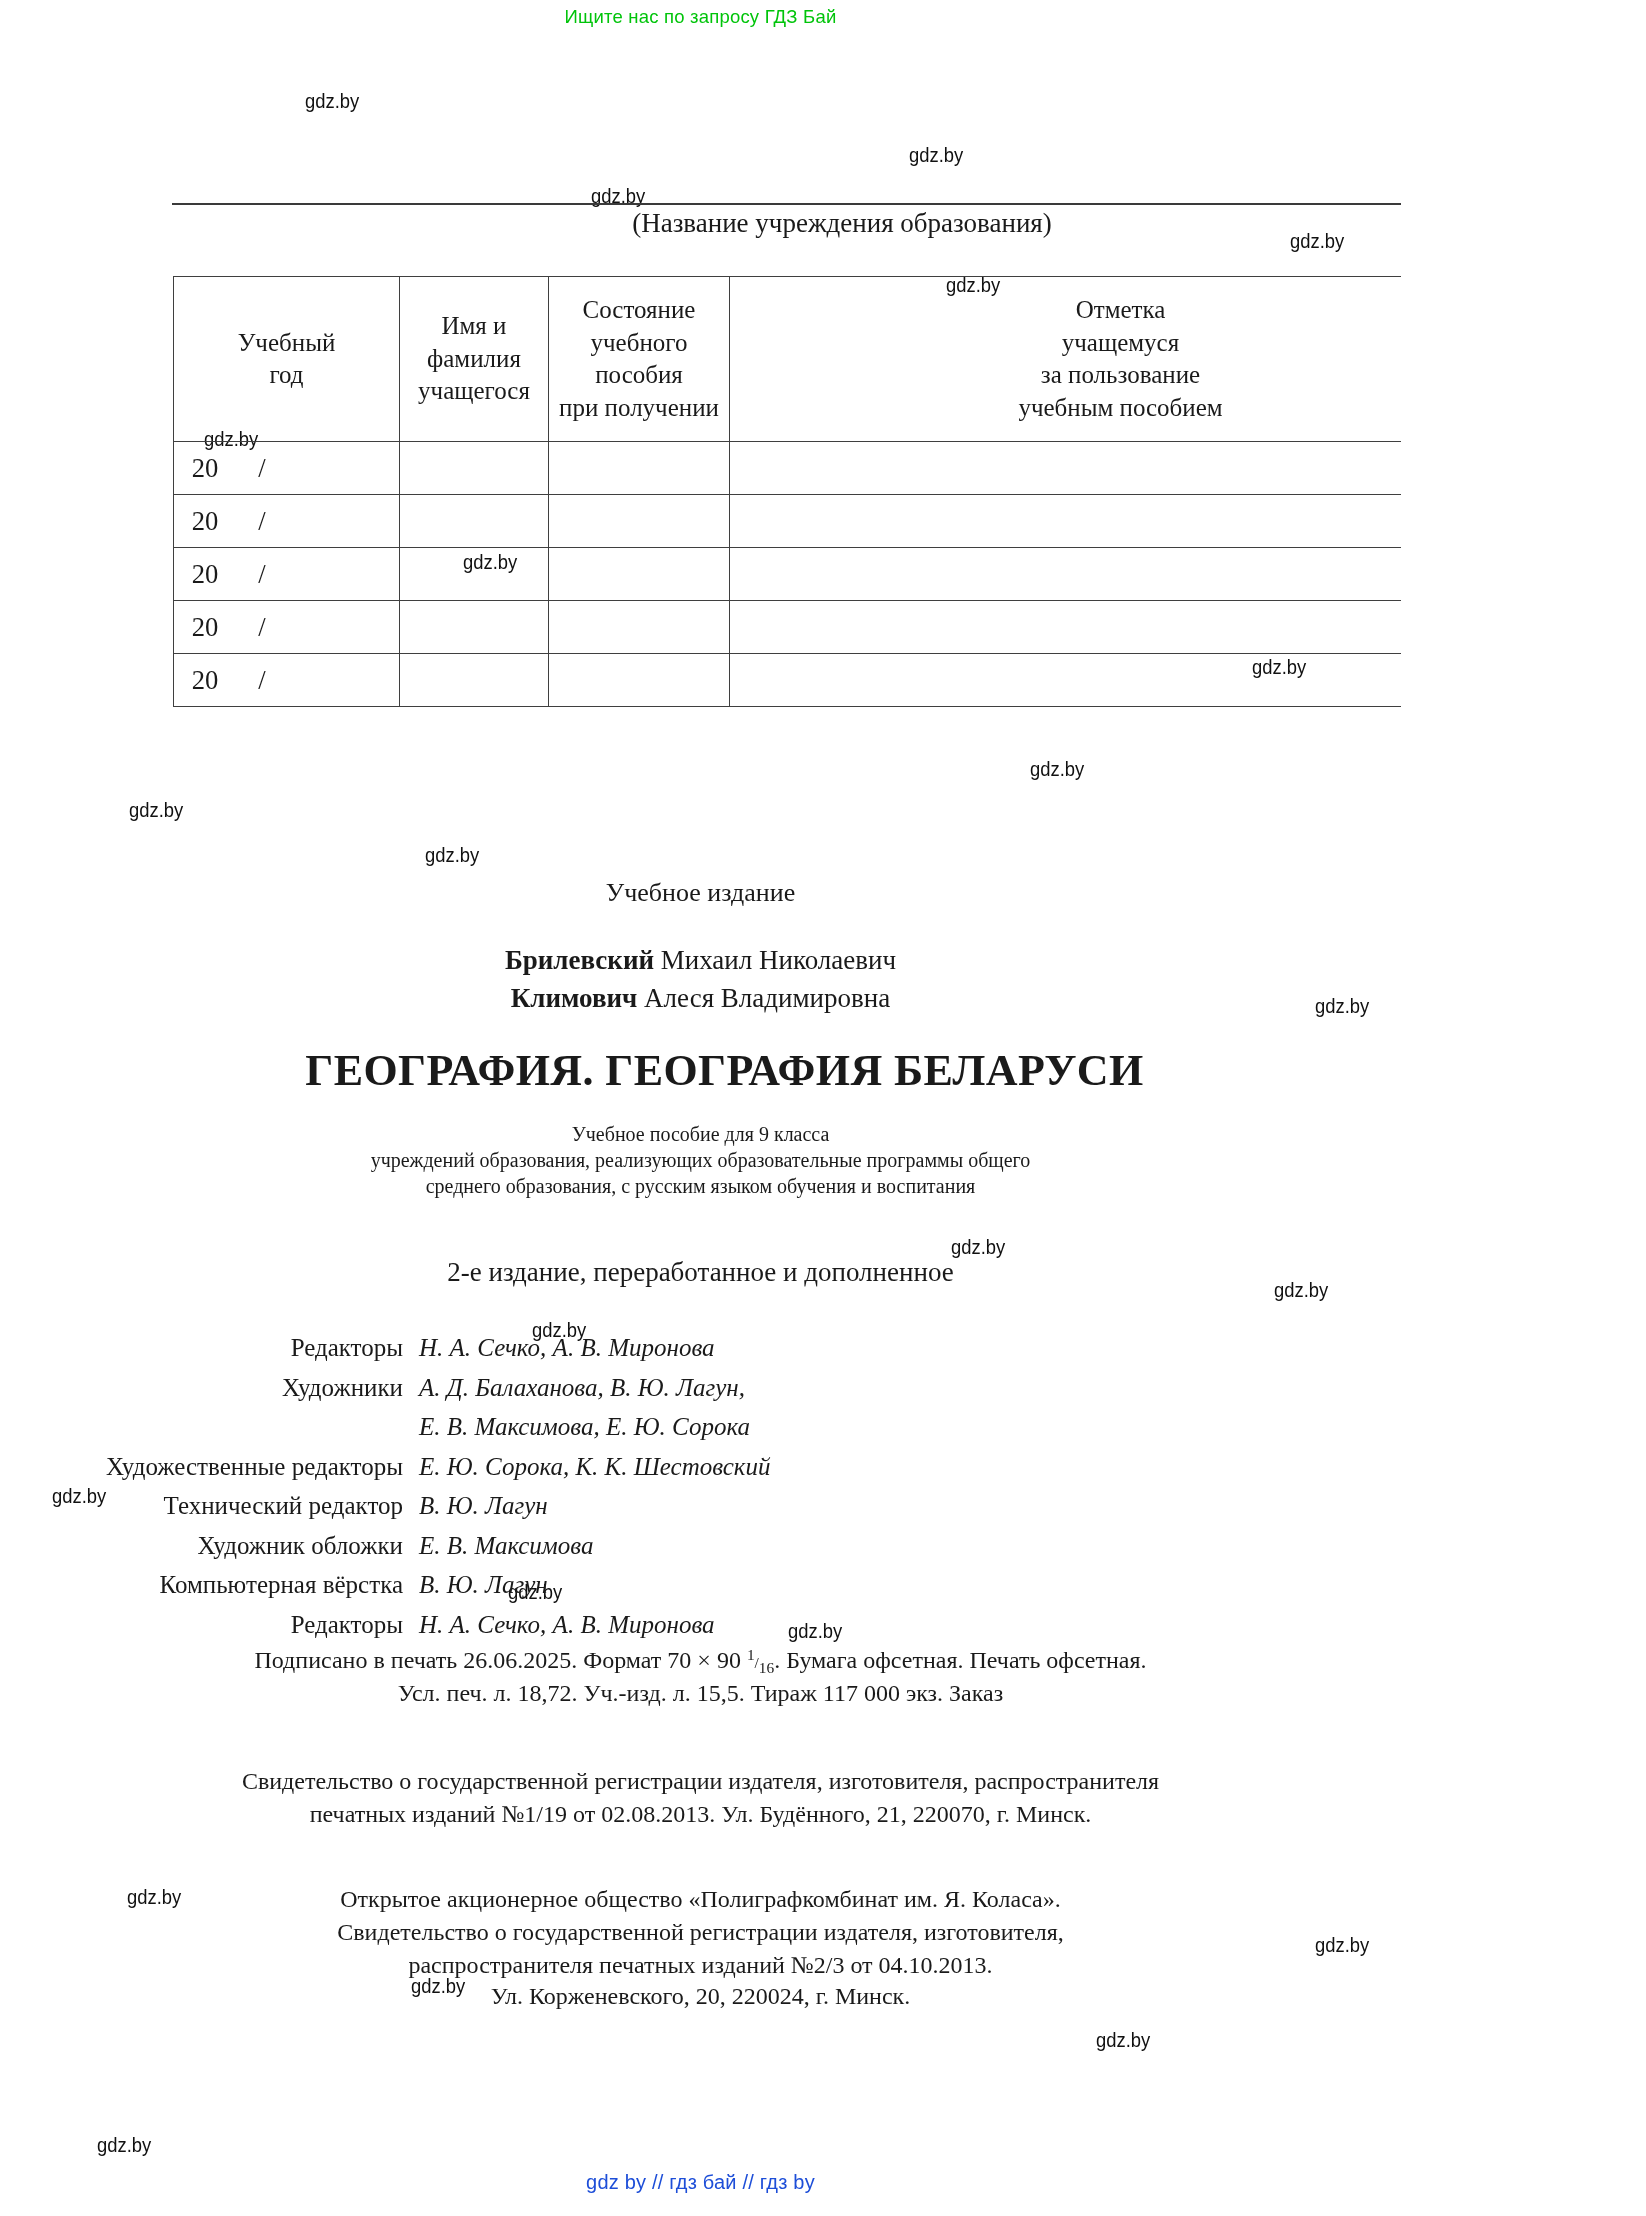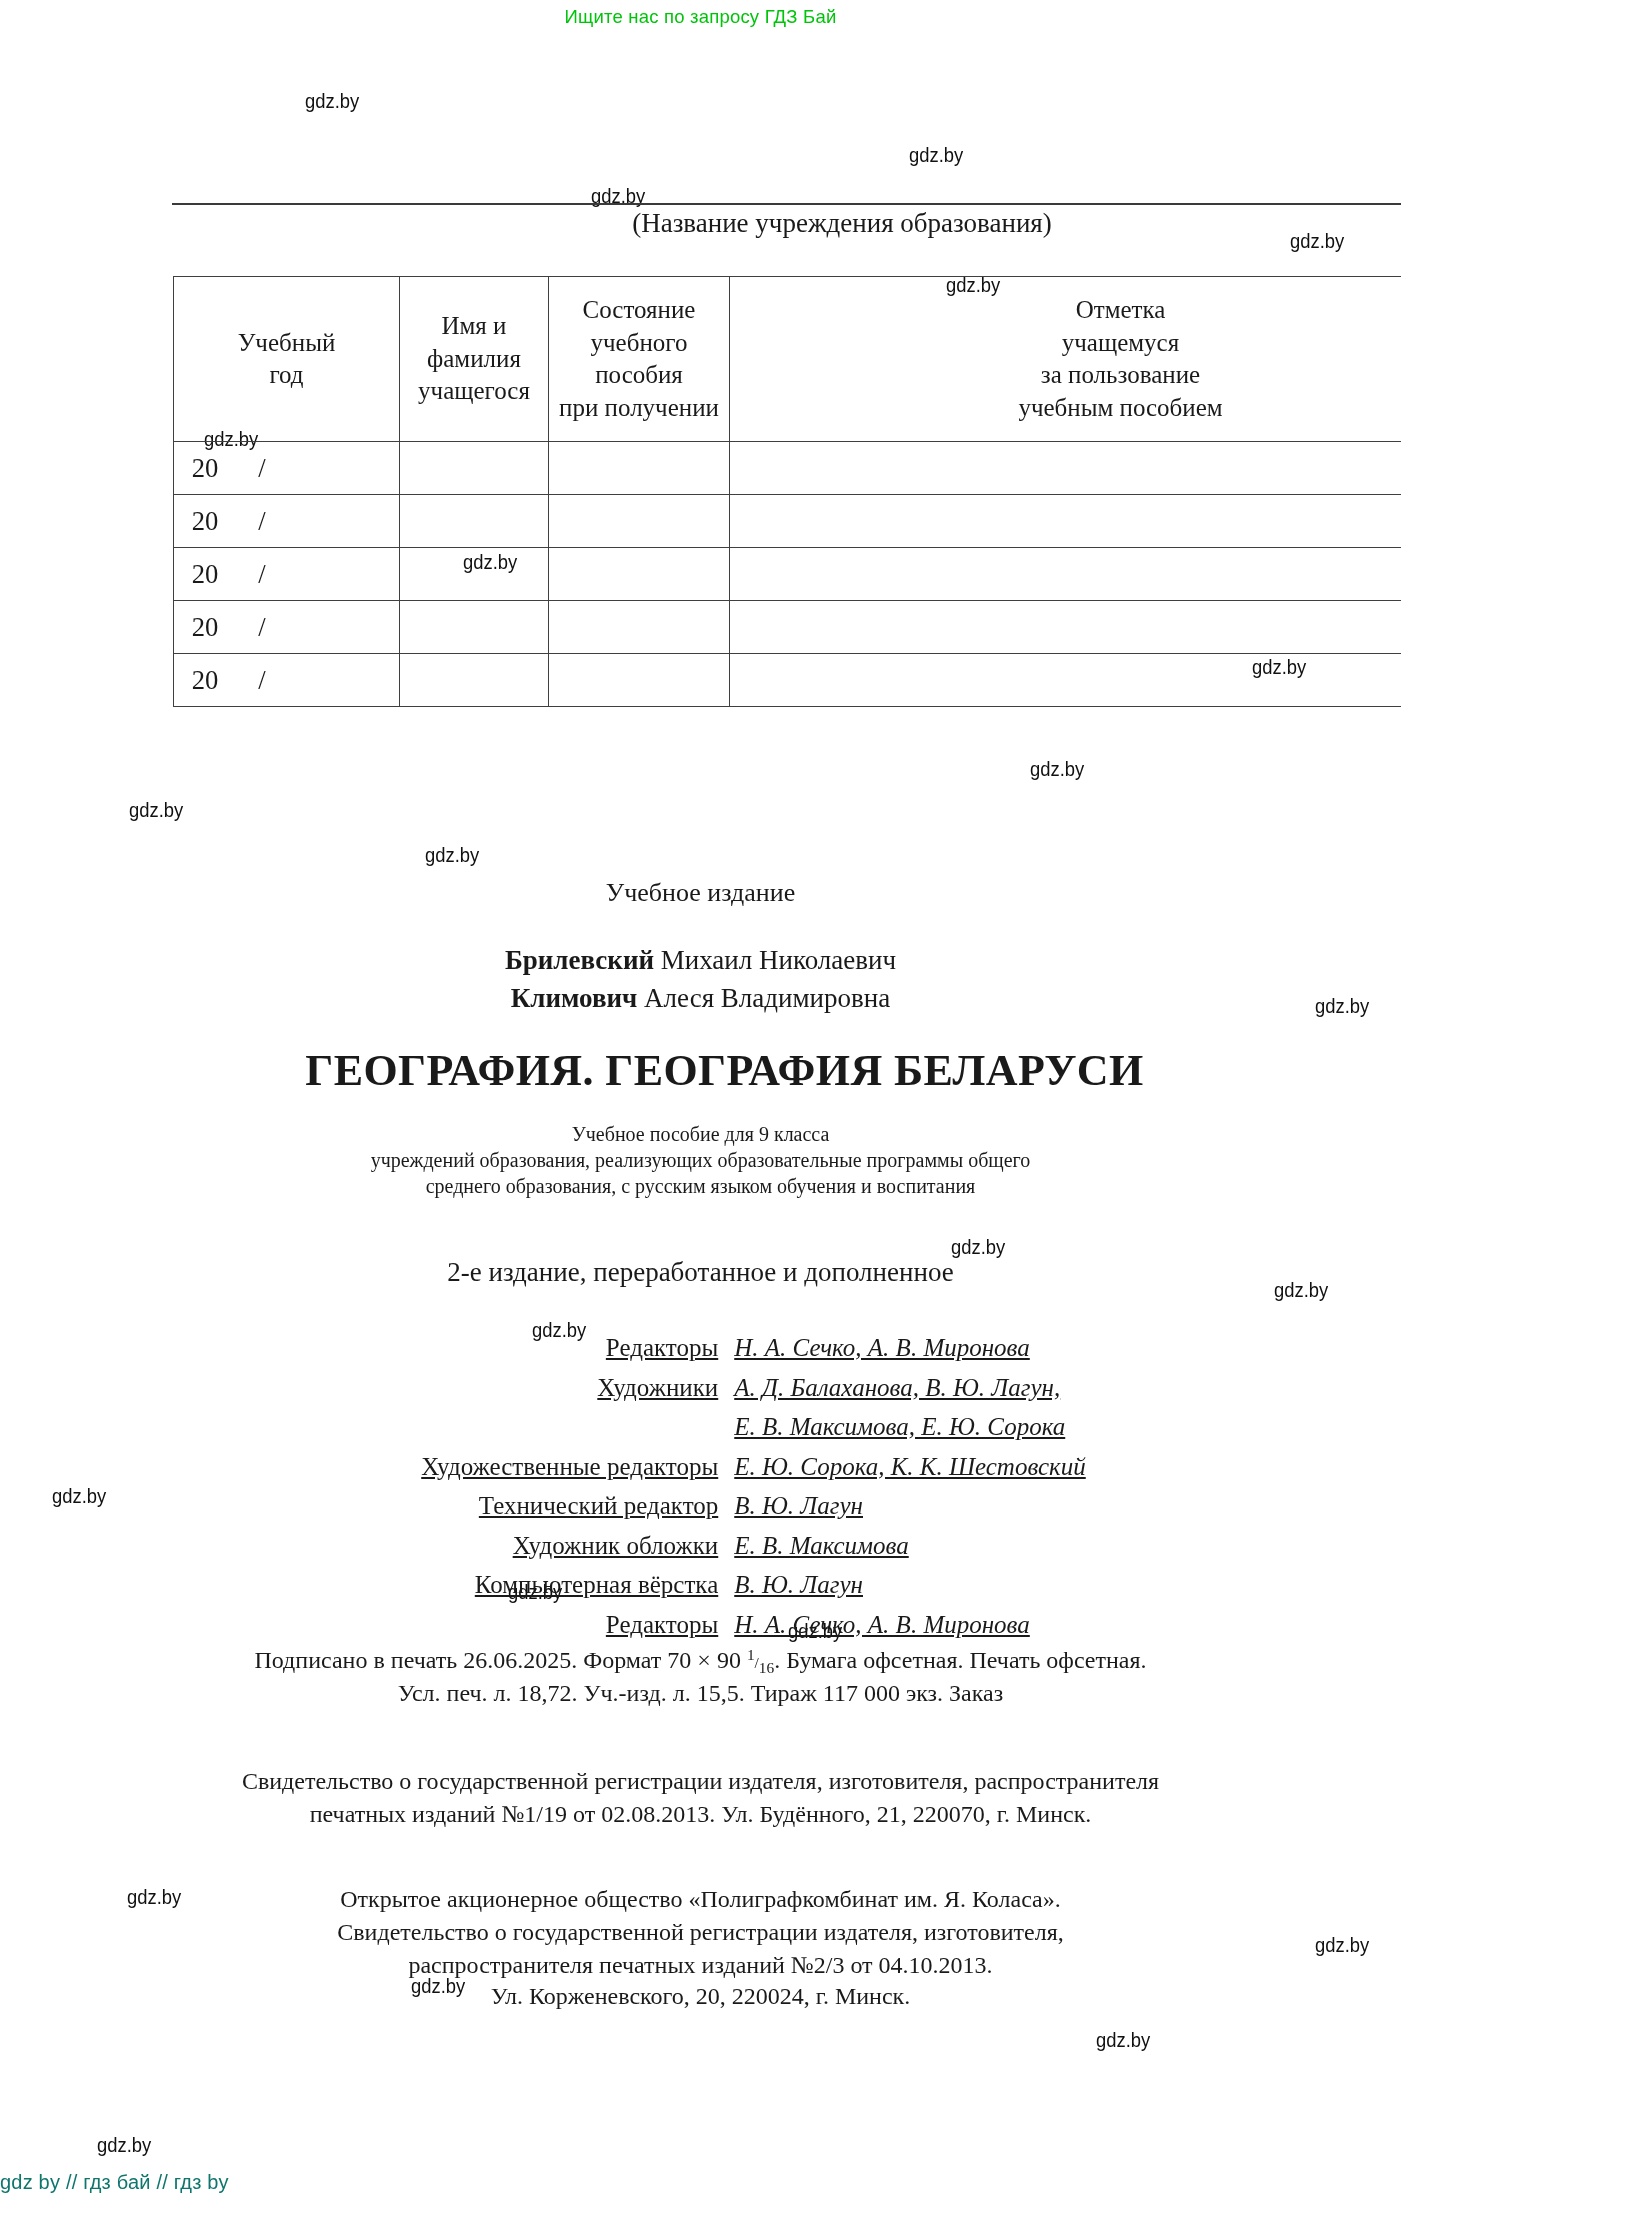--- a/index.html
+++ b/index.html
@@ -120,22 +120,20 @@
   }
   .edition-note { top: 1257px; font-size: 27px; }
 
   
   .credits {
     position: absolute;
     left: 0;
     top: 1328px;
     width: 100%;
     display: flex;
-    justify-content: center;
-    text-decoration: underline;
   }
   .credits-inner {
     display: grid;
     grid-template-columns: 403px 16px auto;
     row-gap: 0;
     font-size: 25px;
     line-height: 1.58;
   }
   .credits-role { text-align: right; }
   .credits-name { text-align: left; font-style: italic; }
@@ -164,23 +162,24 @@
     font-size: 24px;
     margin-top: 11px;
   }
 
   
   .footer-link {
     position: absolute;
     left: 0;
     top: 2171px;
     width: 100%;
+    text-align: center;
     font-family: "Liberation Sans", sans-serif;
     font-size: 20px;
-    color: #0f766e;
+    color: #1d4ed8;
     letter-spacing: 0.2px;
   }
 </style>
 </head>
 <body>
 
 <div class="page">
 
   <div class="promo-banner">Ищите нас по запросу ГДЗ Бай</div>
 

